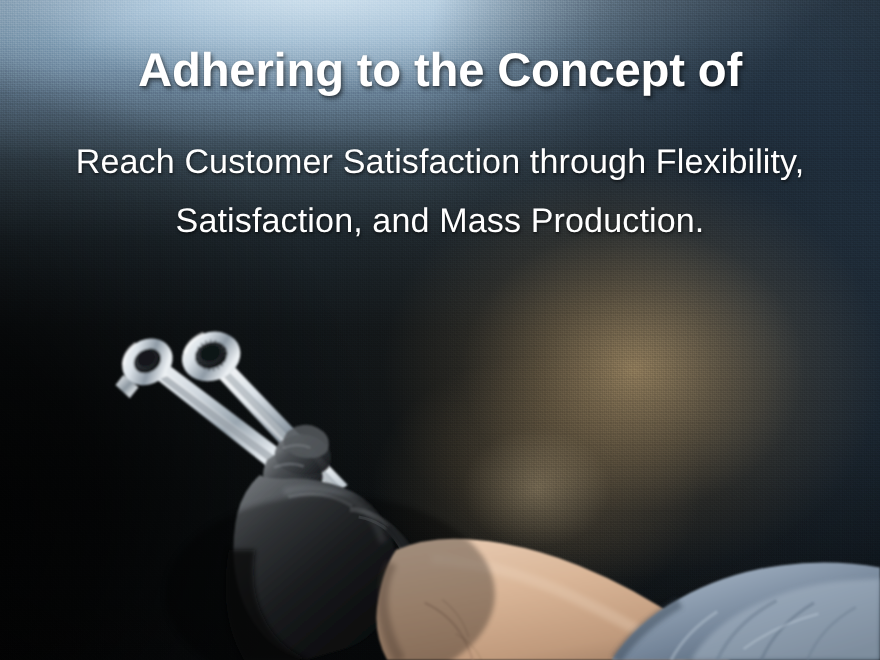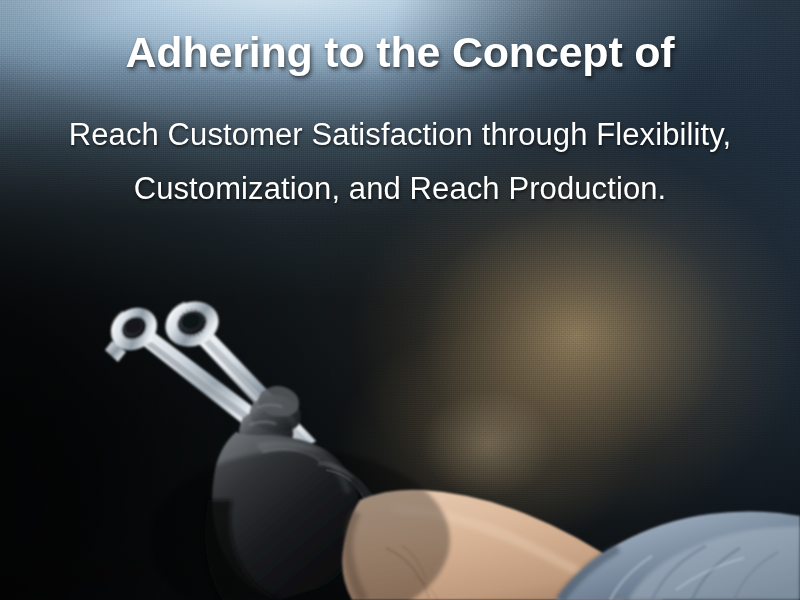--- a/index.html
+++ b/index.html
@@ -144,21 +144,21 @@
     color: #ffffff;
     font-family: "Liberation Sans", sans-serif;
     font-weight: bold;
     font-size: 43px;
     line-height: 64px;
     letter-spacing: -0.2px;
     text-shadow:
       2px 3px 4px rgba(0,0,0,0.45),
       0 1px 2px rgba(0,0,0,0.35);
   }
-  #headline-wrap { padding-top: 20px; }
+  #headline-wrap { padding-top: 32px; }
 
   .subhead {
     margin: 0;
     color: #ffffff;
     font-family: "Liberation Sans", sans-serif;
     font-weight: normal;
     font-size: 31px;
     line-height: 54px;
     letter-spacing: 0.1px;
     text-shadow:
@@ -336,18 +336,18 @@
   </div>
 
   <div id="text-block">
 
     <div id="headline-wrap">
       <div class="headline">Adhering to the Concept of</div>
     </div>
 
     <div id="subhead-wrap">
       <div class="subhead">Reach Customer Satisfaction through Flexibility,</div>
-      <div class="subhead">Customization, and Reach Production.</div>
+      <div class="subhead">Satisfaction, and Mass Production.</div>
     </div>
 
   </div>
 
 </div>
 
 </body></html>

